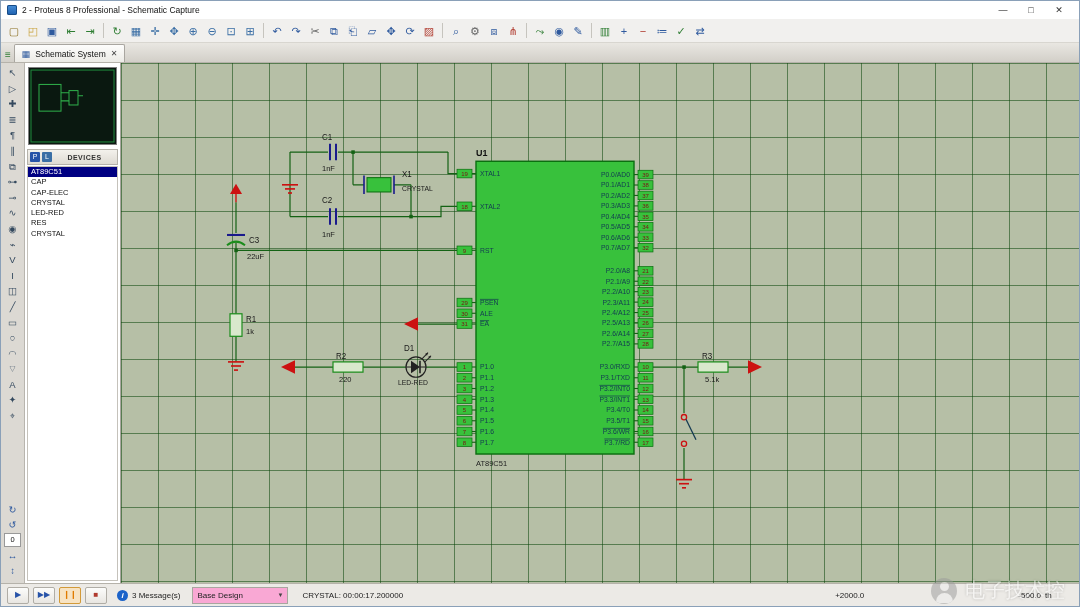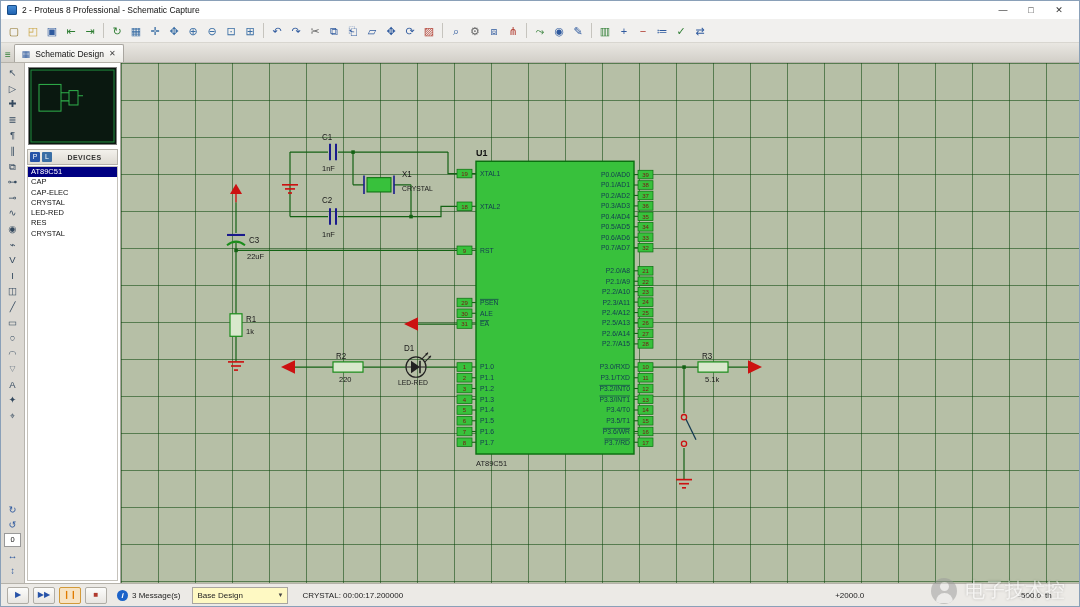--- a/index.html
+++ b/index.html
@@ -67,21 +67,21 @@
   .statusbar{height:22px;background:#eceae6;border-top:1px solid #b5b2aa;display:flex;
     align-items:center;padding:0 6px;gap:4px;font-size:8px;color:#222;flex:0 0 auto;}
   .sim-btn{width:20px;height:15px;border:1px solid #b0ada6;background:linear-gradient(#fcfcfb,#e8e6e1);
     text-align:center;line-height:14px;font-size:8px;border-radius:2px;}
   .sim-play,.sim-step{color:#2753a8;}
   .sim-pause{color:#e07b00;background:#f7e3c3;border-color:#d29a3a;}
   .sim-stop{color:#b03a2e;}
   .msg{display:flex;align-items:center;gap:4px;margin-left:6px;}
   .info-ic{width:11px;height:11px;border-radius:50%;background:#1c63c9;color:#fff;font-size:8px;
     line-height:11px;text-align:center;font-style:italic;font-weight:bold;}
-  .design-select{width:86px;height:15px;border:1px solid #a9a6a0;background:#fef9c3;display:flex;
+  .design-select{width:86px;height:15px;border:1px solid #a9a6a0;background:#f9a8d4;display:flex;
     align-items:center;padding:0 4px;margin-left:8px;justify-content:space-between;}
   .dd-arrow{font-size:6px;color:#444;}
   .paused{margin-left:10px;}
   .coord-x{margin-left:auto;}
   .coord-y{margin-left:150px;}
   .units{width:26px;margin-right:2px;}
 
   
   .watermark{position:absolute;right:14px;bottom:2px;z-index:10;pointer-events:none;text-align:right;}
   .wm-row1{display:flex;align-items:center;justify-content:flex-end;gap:8px;opacity:.5;}
@@ -147,21 +147,21 @@
       <span class="tb-btn" style="color: rgb(176, 58, 46);">−</span>
       <span class="tb-btn" style="color: rgb(47, 90, 158);">≔</span>
       <span class="tb-btn" style="color: rgb(46, 125, 50);">✓</span>
       <span class="tb-btn" style="color: rgb(47, 90, 158);">⇄</span>
     </div>
 
   <div class="tabbar">
     <span class="root-tab-icon">≡</span>
     <div class="tab">
       <span class="tab-icon">▦</span>
-      <span>Schematic Design</span>
+      <span>Schematic System</span>
       <span class="tab-close">✕</span>
     </div>
   </div>
 
   <div class="main">
 
     <div class="toolcol">
 
       <span class="pal-btn">↖</span>
         <span class="pal-btn">▷</span>

